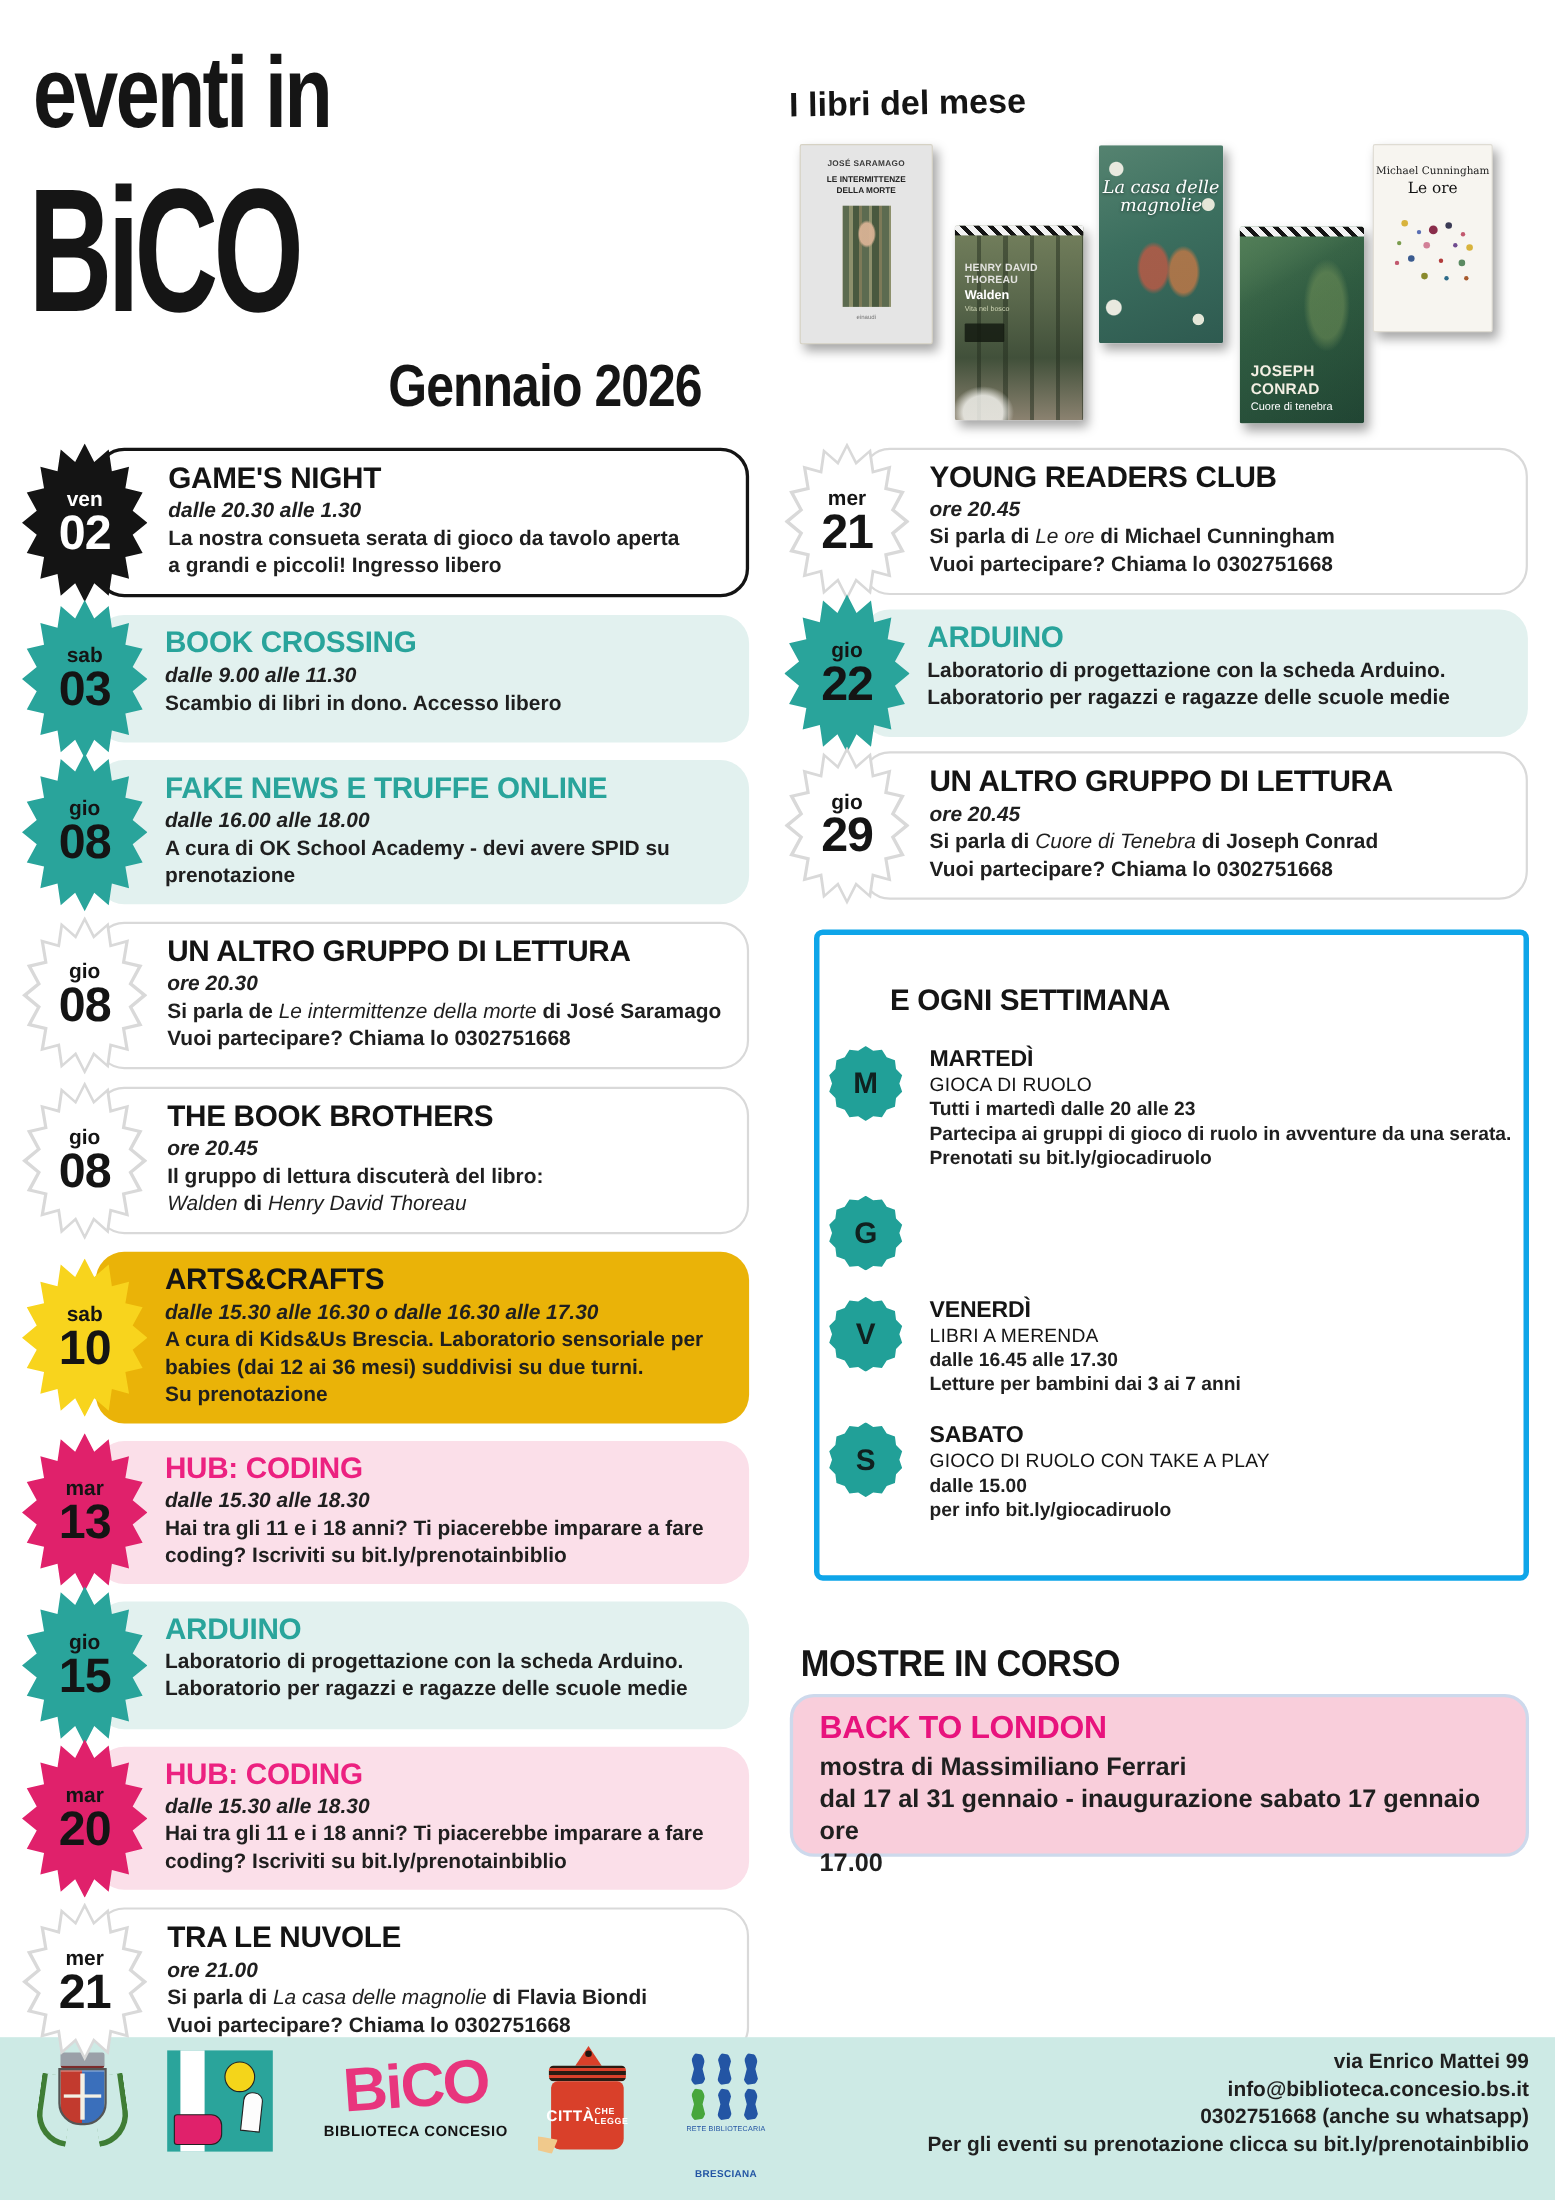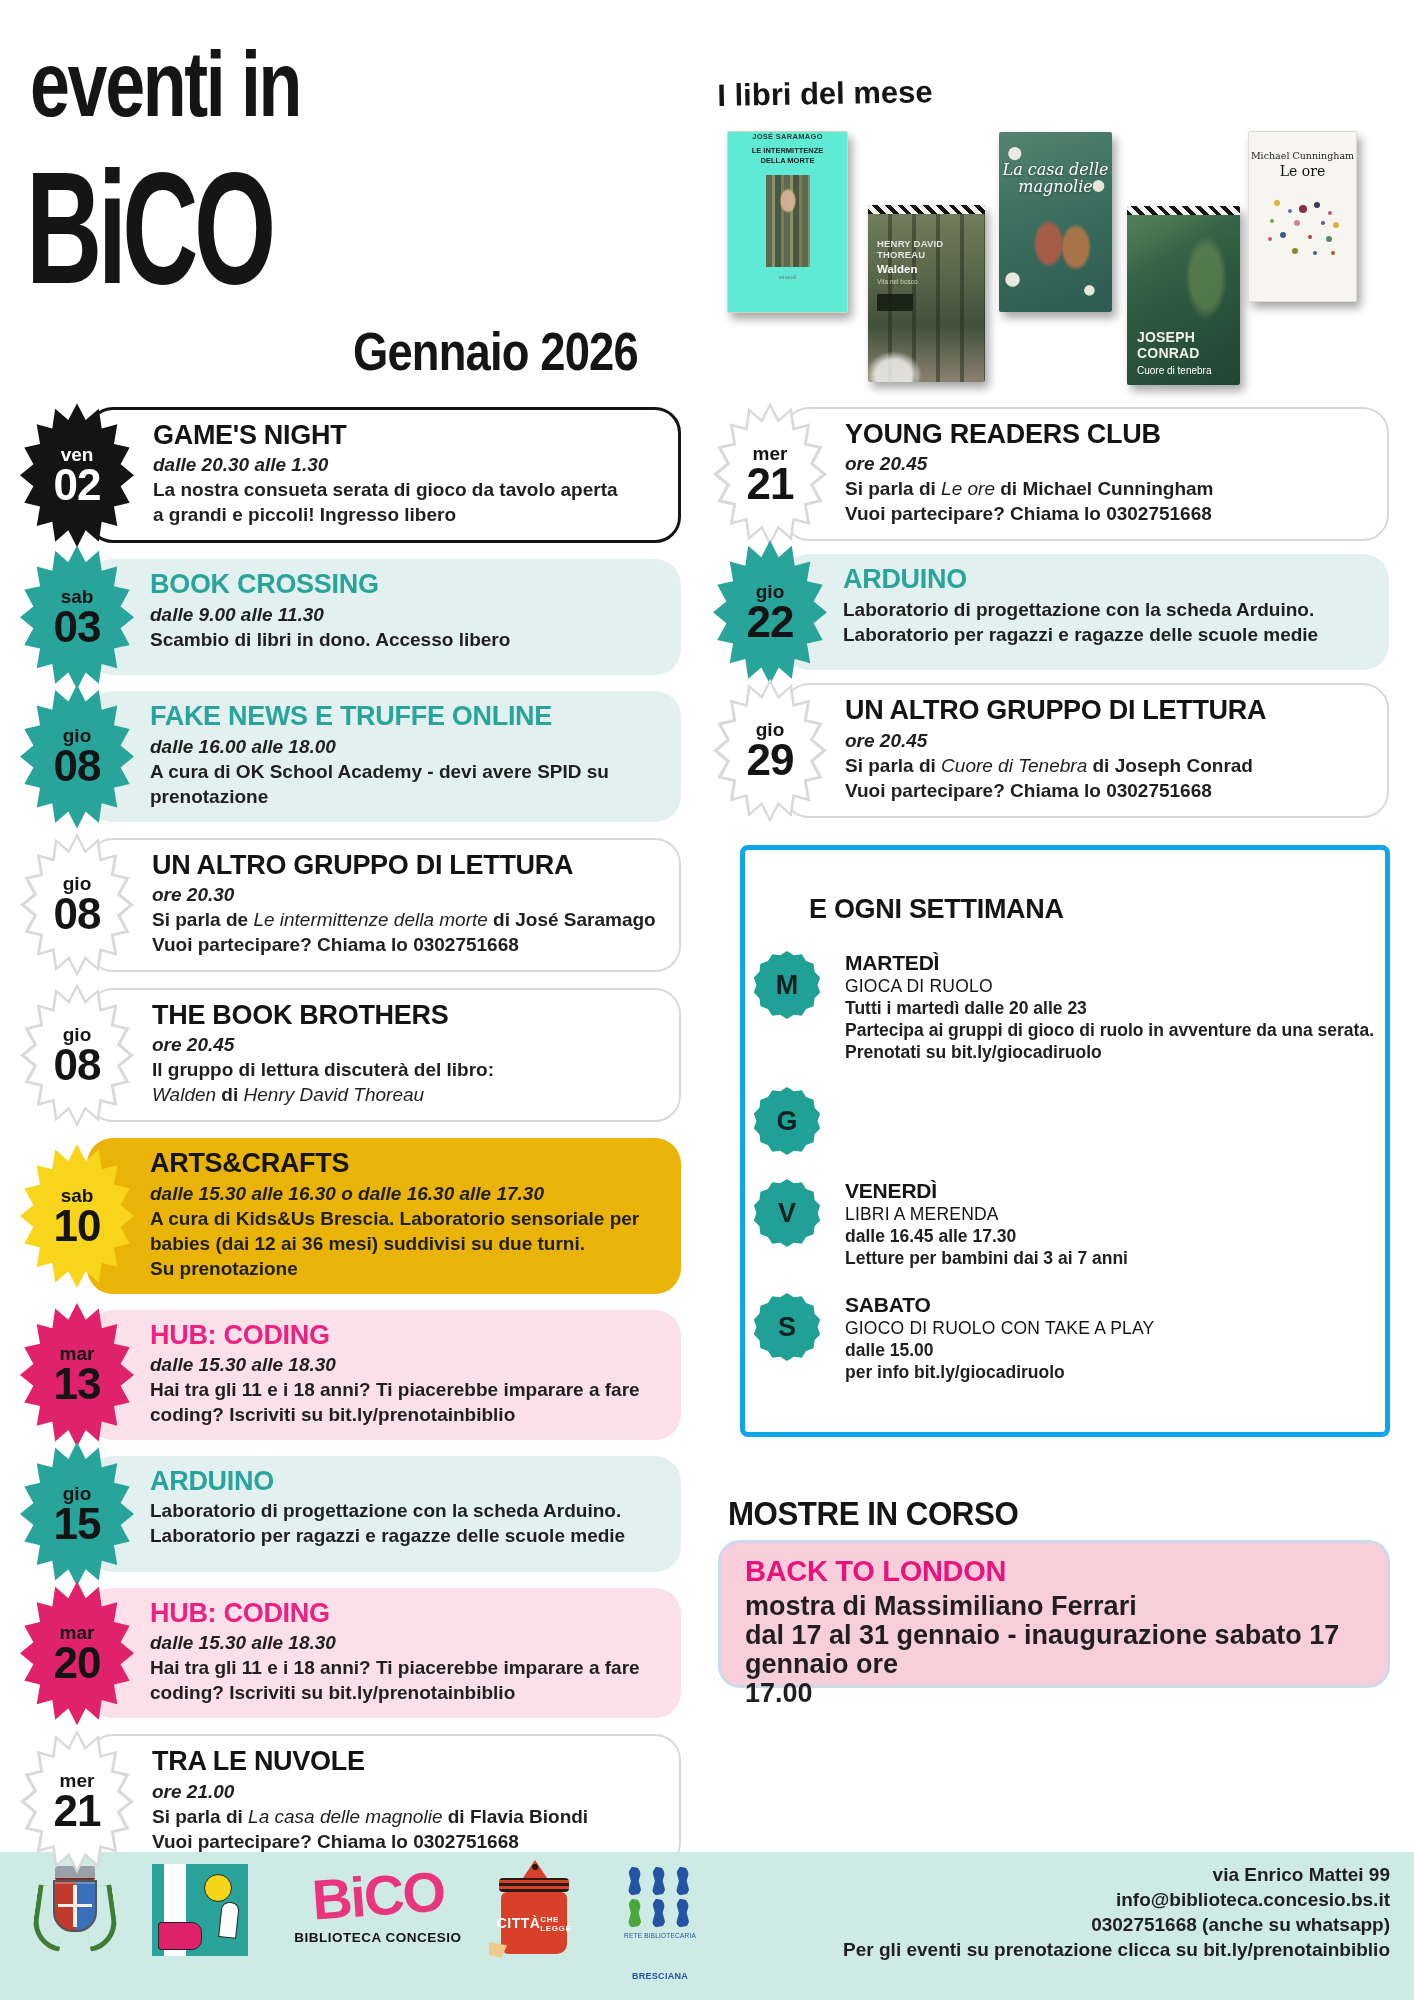--- a/index.html
+++ b/index.html
@@ -17,21 +17,21 @@
   
   .books-heading{position:absolute;left:660px;top:76px;width:330px;text-align:center;
           font-size:31px;font-weight:bold;letter-spacing:0px;transform:rotate(-1deg);}
   .book{position:absolute;box-shadow:4px 6px 10px rgba(0,0,0,.35);border-radius:2px;overflow:hidden;box-sizing:border-box;}
   .bkpos1{left:727px;top:131px;width:121px;height:182px;}
   .bkpos2{left:868px;top:205px;width:117px;height:177px;}
   .bkpos3{left:999px;top:132px;width:113px;height:180px;}
   .bkpos4{left:1127px;top:206px;width:113px;height:179px;}
   .bkpos5{left:1248px;top:131px;width:109px;height:171px;}
 
-  .bk-saramago{background:#5eead4;text-align:center;border:1px solid #d6d2c4;}
+  .bk-saramago{background:#e5e5e5;text-align:center;padding-top:12px;border:1px solid #d6d2c4;}
   .bks-author{font-size:7.5px;font-weight:bold;color:#3a3a3a;letter-spacing:.3px;}
   .bks-title{font-size:7.5px;font-weight:bold;color:#222;margin-top:5px;padding:0 16px;line-height:1.3;}
   .bks-art{width:44px;height:92px;margin:9px auto 0;
      background:
        radial-gradient(ellipse 12px 18px at 50% 28%, rgba(216,178,148,.95) 0 55%, rgba(216,178,148,0) 70%),
        repeating-linear-gradient(90deg,#5c6b50 0 6px,#8d906c 6px 9px,#49593f 9px 15px,#7d7a58 15px 18px);}
   .bks-pub{font-size:5.5px;color:#777;margin-top:7px;}
 
   .hazard{height:9px;background:repeating-linear-gradient(45deg,#141414 0 4px,#f2f2f2 4px 9px);}
   .bk-walden{background:
@@ -123,21 +123,21 @@
   .wk-sub{font-size:17.5px;font-weight:500;letter-spacing:.2px;margin-top:1px;}
   .wk-text .line{font-size:17.5px;line-height:22px;}
   .wk-text .line:first-of-type{margin-top:5px;}
 
   
   .mostre-heading{position:absolute;left:728px;top:1494px;font-size:34px;font-weight:bold;letter-spacing:-.5px;
           transform:scaleX(.92);transform-origin:left top;}
   .mostre-card{position:absolute;left:718px;top:1540px;width:672px;height:148px;box-sizing:border-box;
           background:#f9cedb;border:3px solid #cdd9ec;border-radius:22px;padding:12px 24px;}
   .mostre-title{font-size:29px;font-weight:bold;letter-spacing:-.3px;color:#e8137d;margin-bottom:4px;}
-  .mostre-card .line{font-size:27px;line-height:29px;}
+  .mostre-card .line{font-size:23px;line-height:29px;}
 
   
   .footer{position:absolute;left:0;top:1852px;width:1414px;height:148px;background:#cdeae5;}
   .contact{position:absolute;right:24px;top:10px;text-align:right;font-size:24px;line-height:32px;color:#1d1d1d;}
 
   .logo{position:absolute;}
   
   .logo-crest{left:36px;top:14px;width:78px;height:92px;}
   .crest-crown{position:absolute;left:19px;top:0;width:40px;height:12px;background:#9aa0a8;border-radius:2px;
       border-bottom:2px solid #7c2c2c;}

